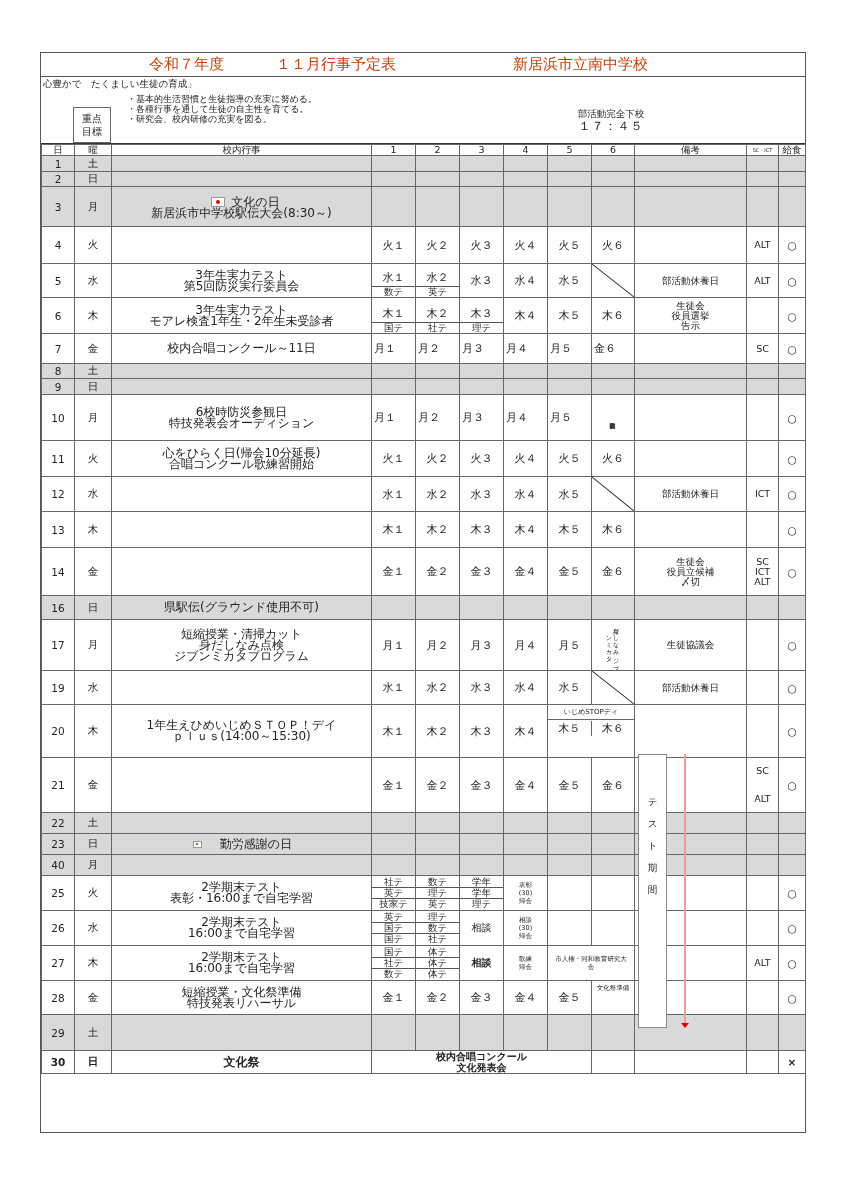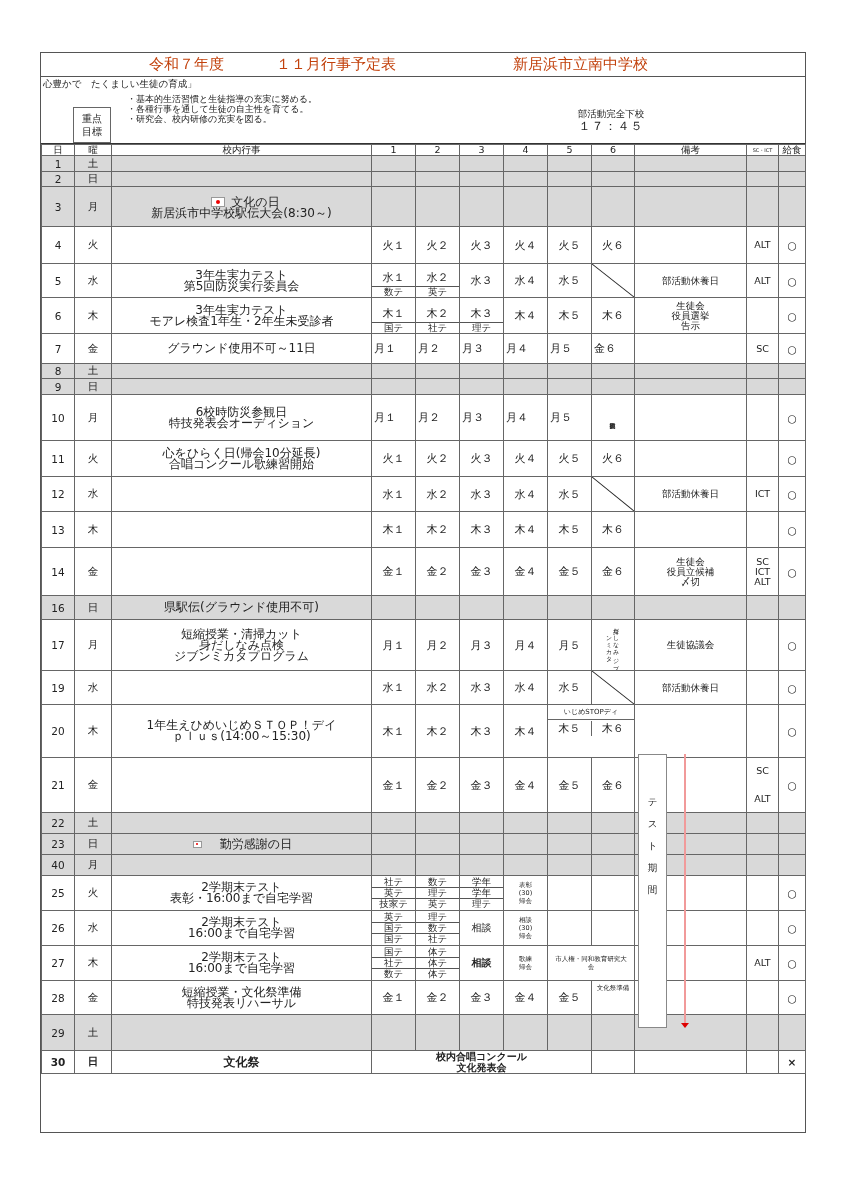--- a/index.html
+++ b/index.html
@@ -202,21 +202,21 @@
           <td class="pd" style="">木６</td>
           <td style="white-space:pre-line;font-size:9.5px;line-height:10px">生徒会
 役員選挙
 告示</td>
           <td style="white-space:pre-line;font-size:9.5px;line-height:10px"></td>
           <td>○</td>
         </tr>
         <tr style="height: 30px;">
           <td>7</td>
           <td>金</td>
-          <td class="ev" style="white-space:pre-line">グラウンド使用不可～11日</td>
+          <td class="ev" style="white-space:pre-line">校内合唱コンクール～11日</td>
           <td class="pd" style="text-align:left;padding-left:2px">月１</td>
           <td class="pd" style="text-align:left;padding-left:2px">月２</td>
           <td class="pd" style="text-align:left;padding-left:2px">月３</td>
           <td class="pd" style="text-align:left;padding-left:2px">月４</td>
           <td class="pd" style="text-align:left;padding-left:2px">月５</td>
           <td class="pd" style="text-align:left;padding-left:2px">金６</td>
           <td style="white-space:pre-line;font-size:9.5px;line-height:10px"></td>
           <td style="white-space:pre-line;font-size:9.5px;line-height:10px">SC</td>
           <td>○</td>
         </tr>

